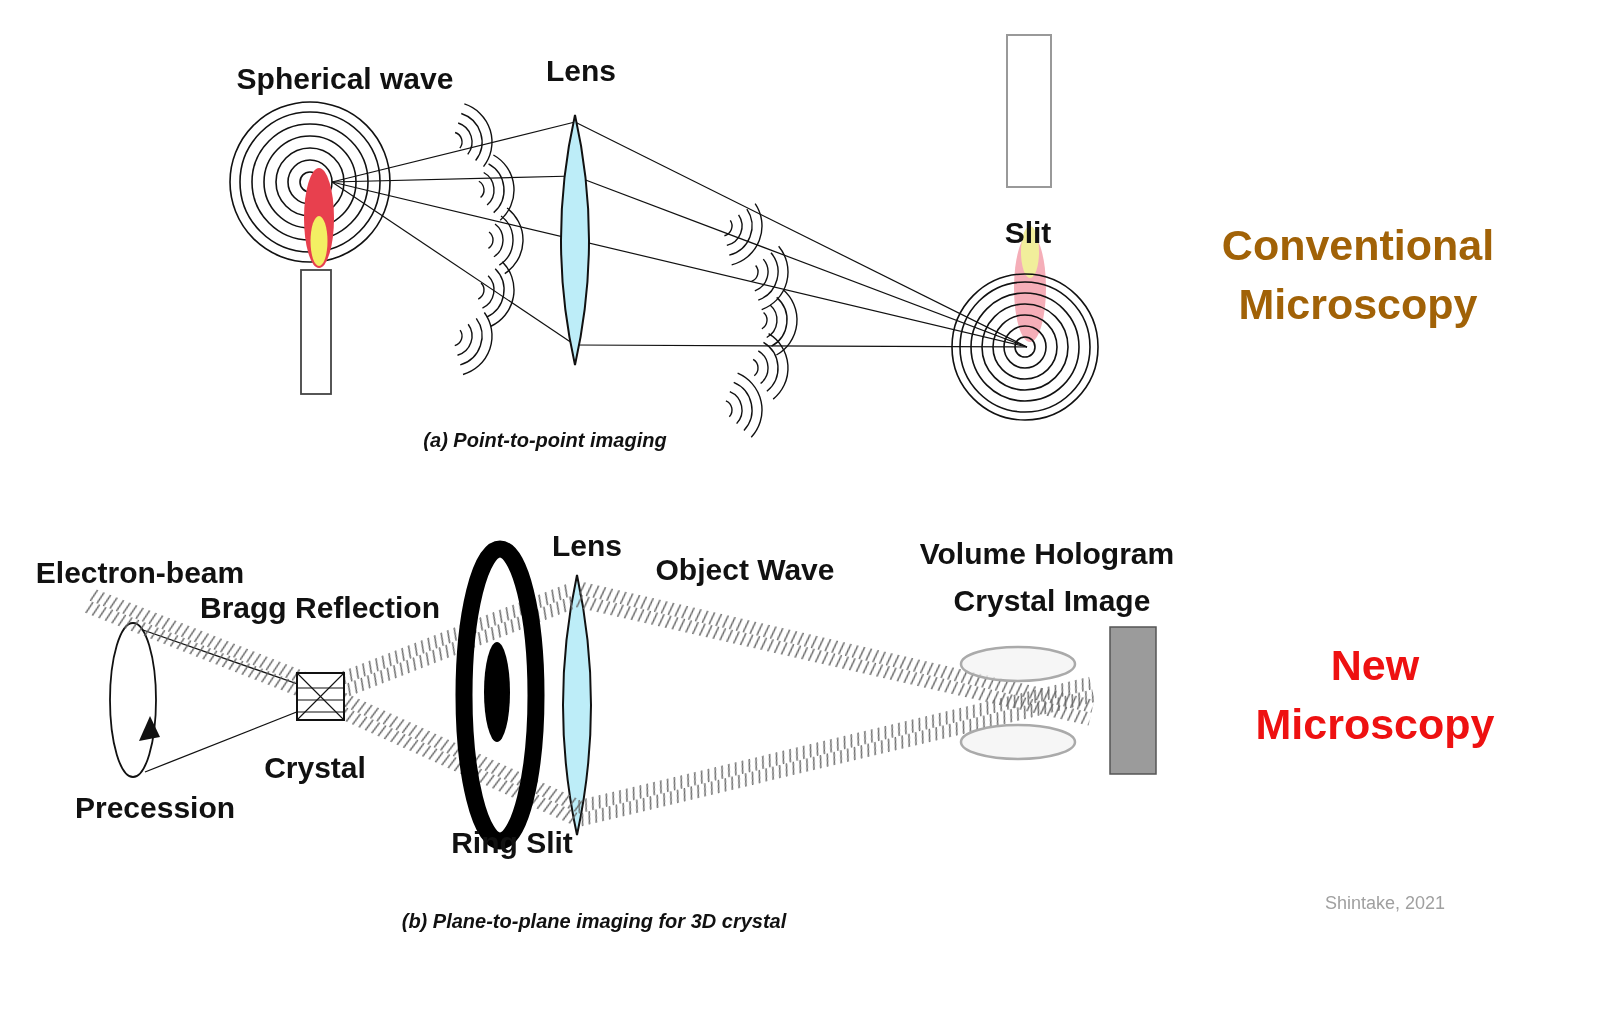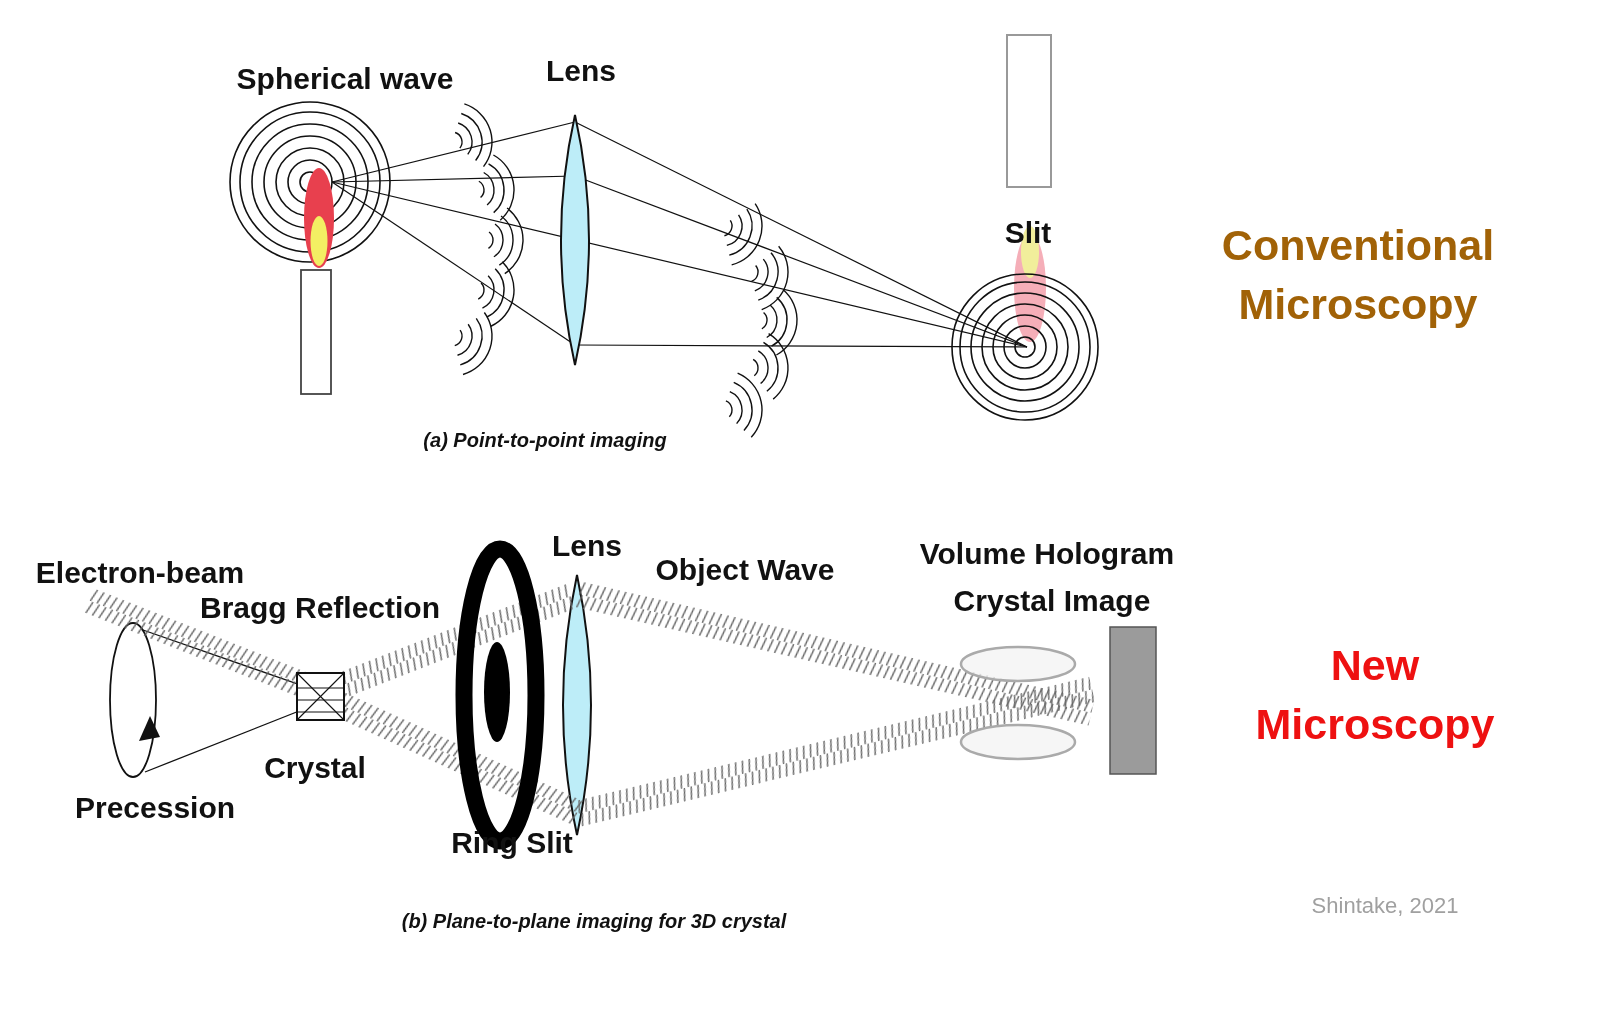--- a/index.html
+++ b/index.html
@@ -29,21 +29,21 @@
     text-align: center;
     line-height: 1.38;
     white-space: nowrap;
   }
   .title-blue { color: #a16207; }
   .title-red  { color: #ee1111; }
   .credit {
     position: absolute;
     transform: translateX(-50%);
     color: #a0a0a0;
-    font-size: 22px;
+    font-size: 18px;
     font-weight: normal;
     white-space: nowrap;
   }
 </style>
 </head>
 <body>
 
 <div class="stage">
 
   <svg width="1600" height="1027" viewBox="0 0 1600 1027">

